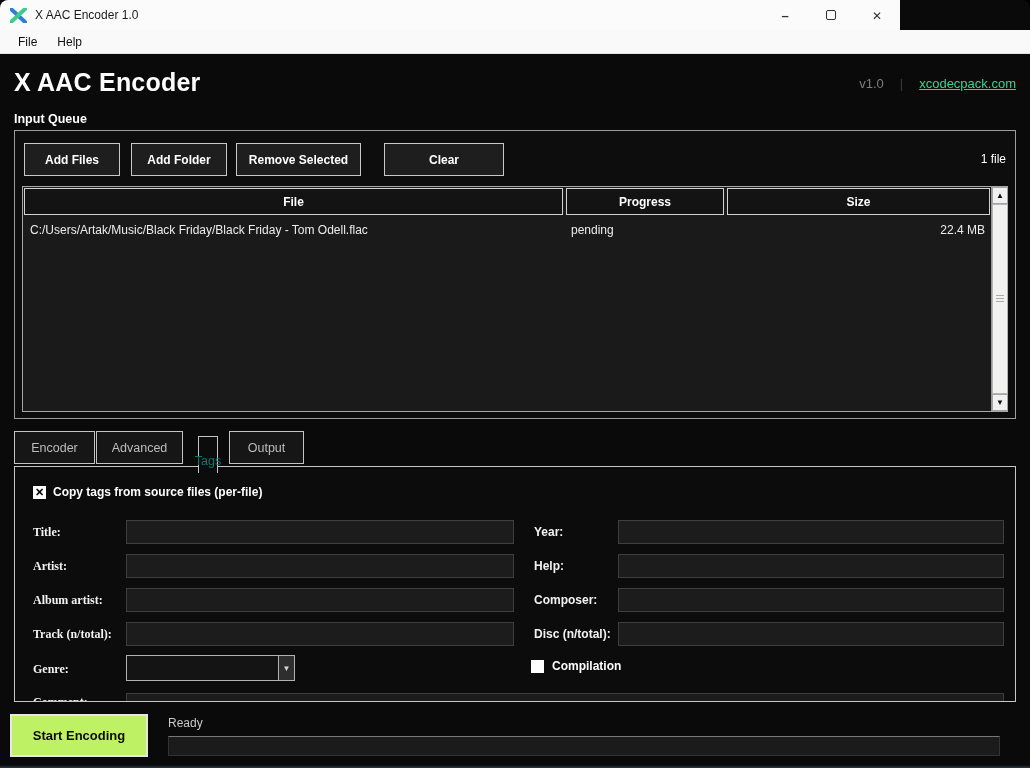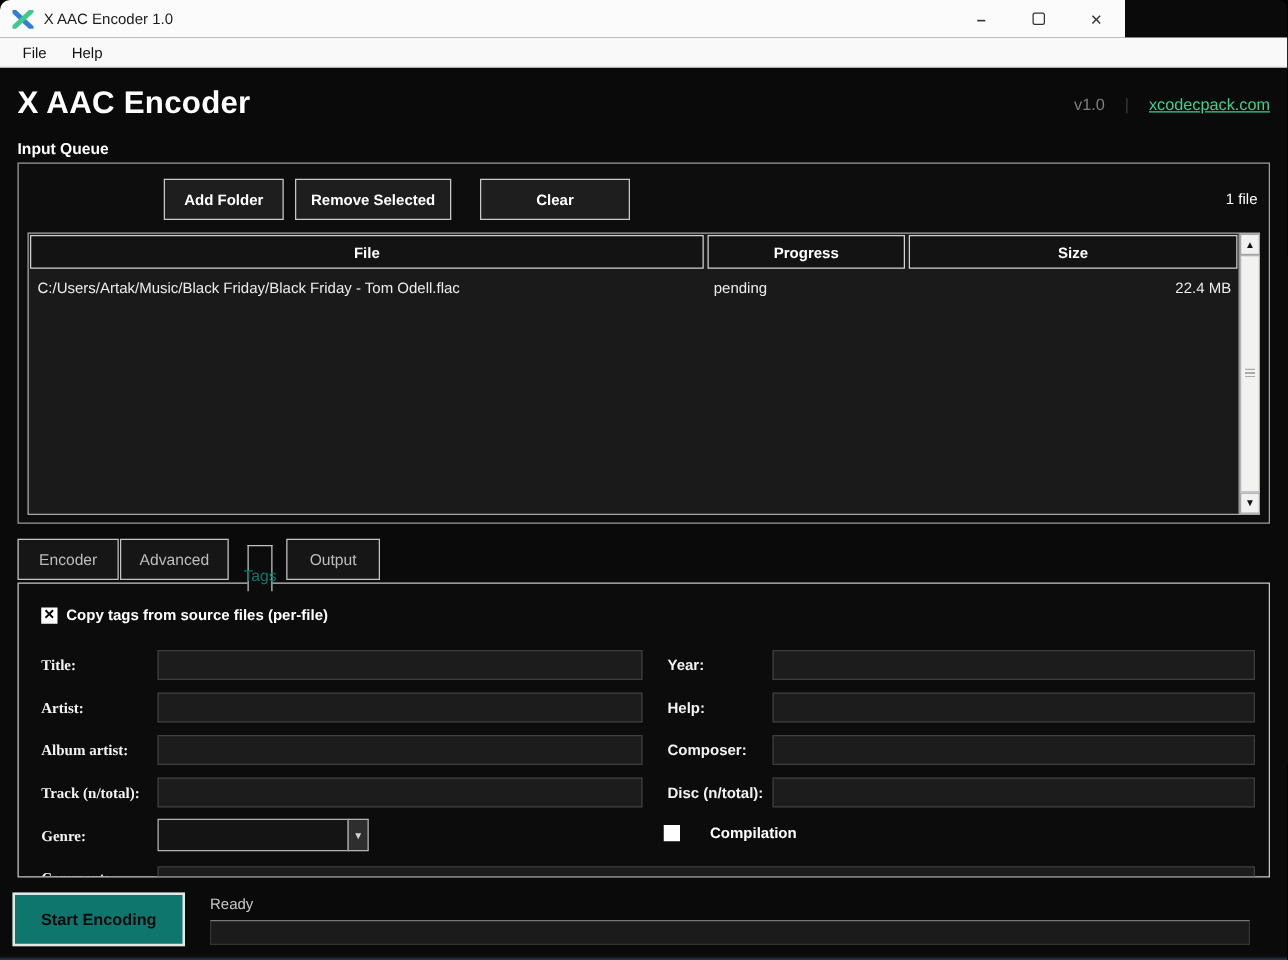--- a/index.html
+++ b/index.html
@@ -76,27 +76,27 @@
   .lbl-r { left:519px; } .in-r { left:603px; width:386px; }
   .row1 { top:53px; }  .lr1 { top:58px; }
   .row2 { top:87px; }  .lr2 { top:92px; }
   .row3 { top:121px; } .lr3 { top:126px; }
   .row4 { top:155px; } .lr4 { top:160px; } .lr5 { top:195px; }
 
   .combo { position:absolute; left:111px; top:188px; width:153px; height:26px; background:#141414; border:1.5px solid #b2b2b2; }
   .combo-btn { position:absolute; left:263px; top:188px; width:17px; height:26px; background:#2e2e2e; border:1.5px solid #b2b2b2; color:#d6d6d6; font-size:8px; display:flex; align-items:center; justify-content:center; }
   .combo-btn::before { content:"\25BC"; }
 
-  .compilation { position:absolute; left:516px; top:192px; display:flex; align-items:center; gap:24px; color:#fff; font-size:12px; font-weight:bold; }
+  .compilation { position:absolute; left:516px; top:192px; display:flex; align-items:center; gap:8px; color:#fff; font-size:12px; font-weight:bold; }
 
   .clip-label { top:228px; }
   .clip-input { left:111px; top:226px; width:878px; }
 
   
-  .start-btn { position:absolute; left:10px; top:714px; width:138px; height:43px; background:#0f766e; border:2px solid #e6e6e6; color:#0b0b0b; font-size:13px; font-weight:bold; display:flex; align-items:center; justify-content:center; cursor:default; }
+  .start-btn { position:absolute; left:10px; top:714px; width:138px; height:43px; background:#bef264; border:2px solid #e6e6e6; color:#0b0b0b; font-size:13px; font-weight:bold; display:flex; align-items:center; justify-content:center; cursor:default; }
   .status-text { position:absolute; left:168px; top:716px; font-size:12px; color:#c9c9c9; }
   .progressbar { position:absolute; left:168px; top:736px; width:832px; height:20px; background:#1b1b1b; border:1px solid #333; border-top:1px solid #787878; overflow:hidden; }
   .progress-fill { height:100%; width:0; background:#3ed594; }
   .bottom-edge { position:absolute; left:0; bottom:0; width:100%; height:3px; background:linear-gradient(#0a0a0a, #2a3c50); }
 </style>
 </head>
 <body>
 
 <div class="app">
 
@@ -127,20 +127,21 @@
   <div class="hdr-title">X AAC Encoder</div>
   <div class="hdr-right">
     <span class="hdr-version">v1.0</span>
     <span class="hdr-sep">|</span>
     <a class="hdr-link" href="#">xcodecpack.com</a>
   </div>
 
   <div class="section-label">Input Queue</div>
 
   <div class="groupbox"></div>
+  <div class="btn btn-addfiles">Add Files</div>
   <div class="btn btn-addfolder">Add Folder</div>
   <div class="btn btn-remove">Remove Selected</div>
   <div class="btn btn-clear">Clear</div>
   <div class="file-count">1 file</div>
 
   <div class="listview">
     <div class="lv-head">
       <div class="lv-hcell c-file">File</div>
       <div class="lv-hcell c-prog">Progress</div>
       <div class="lv-hcell c-size">Size</div>

